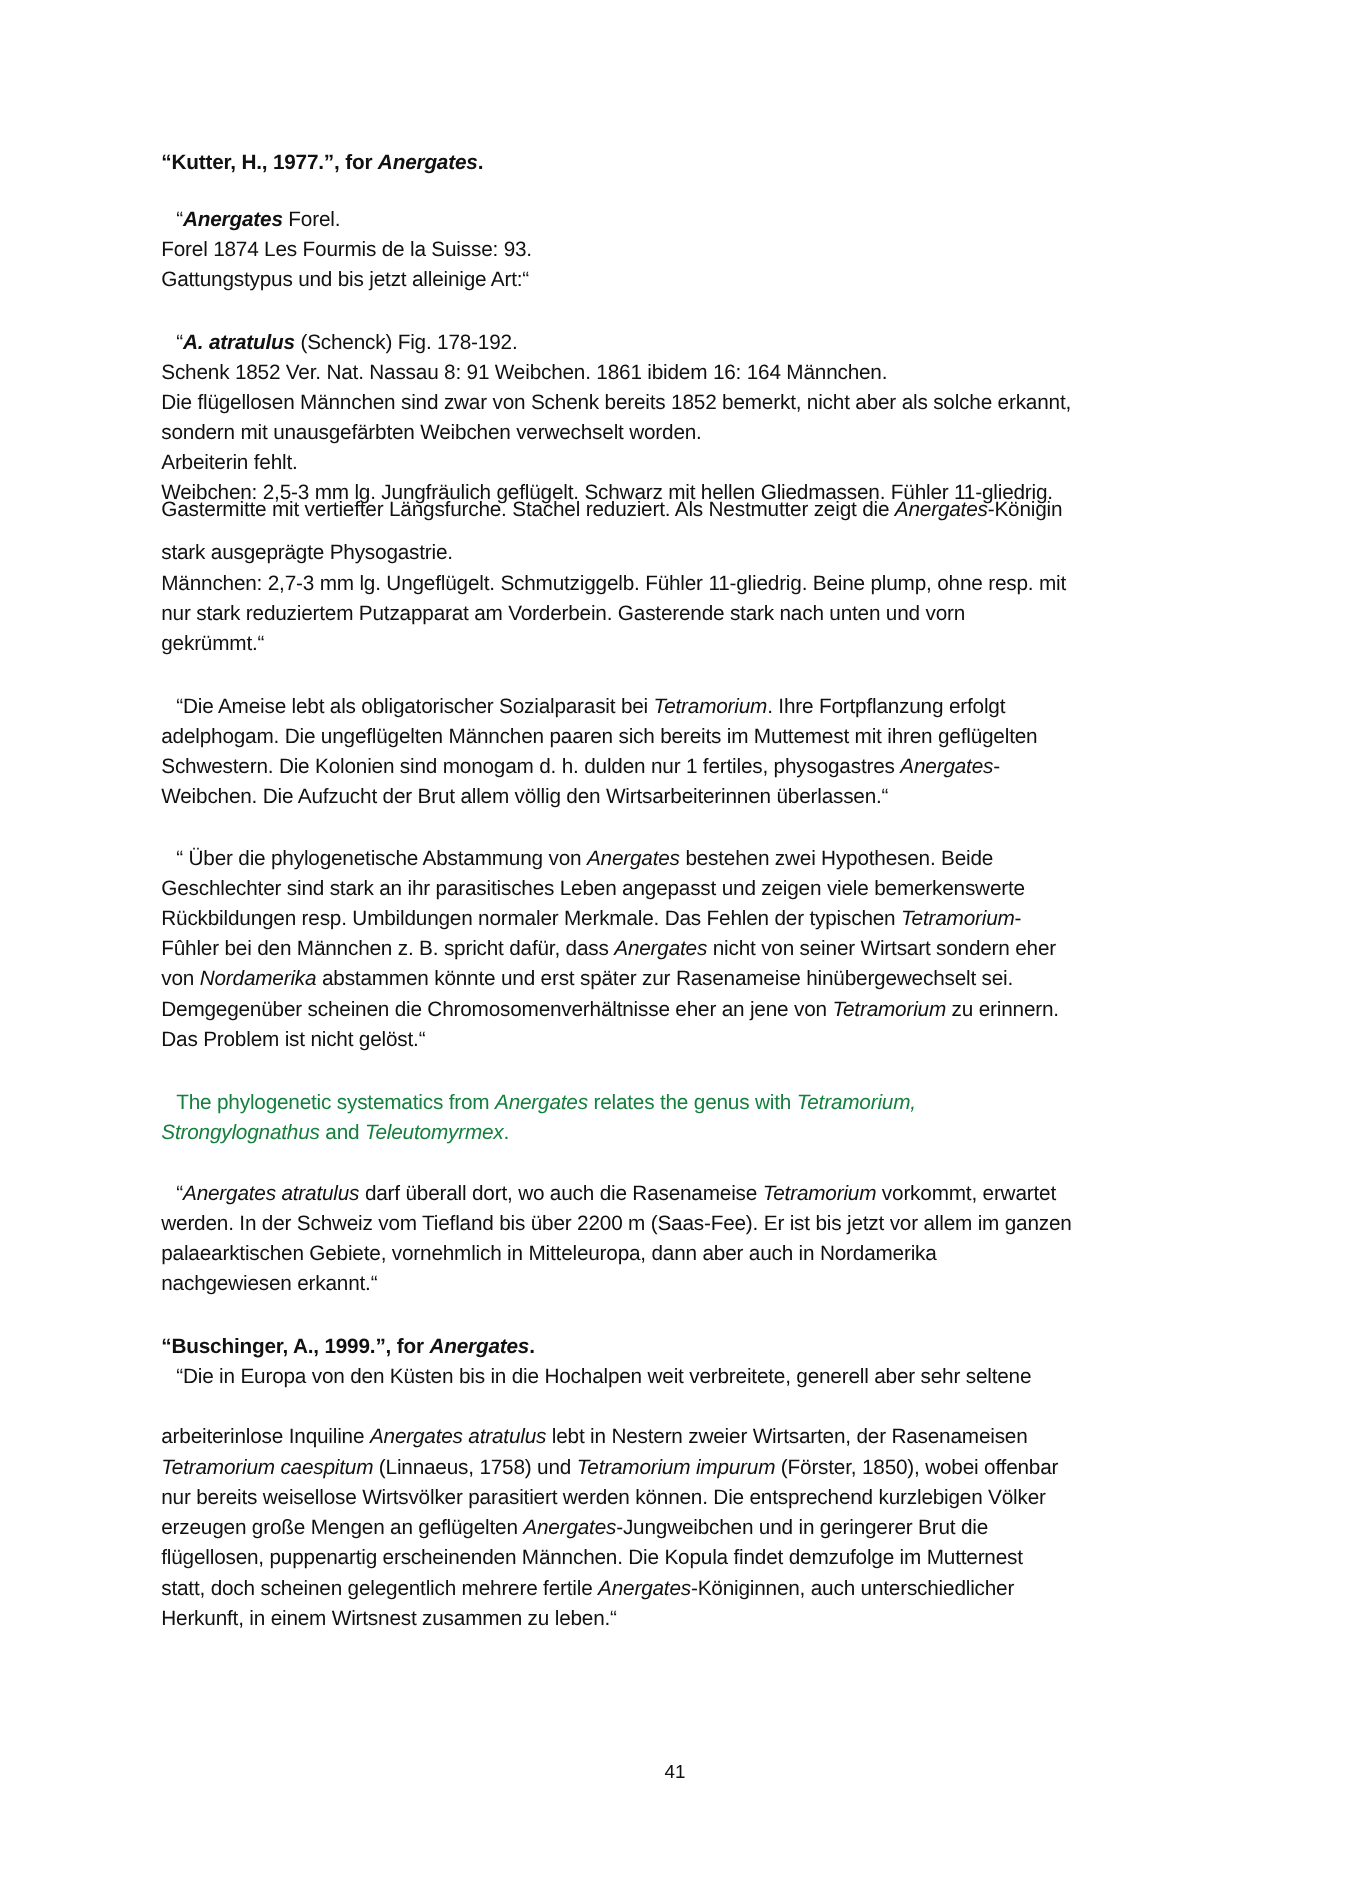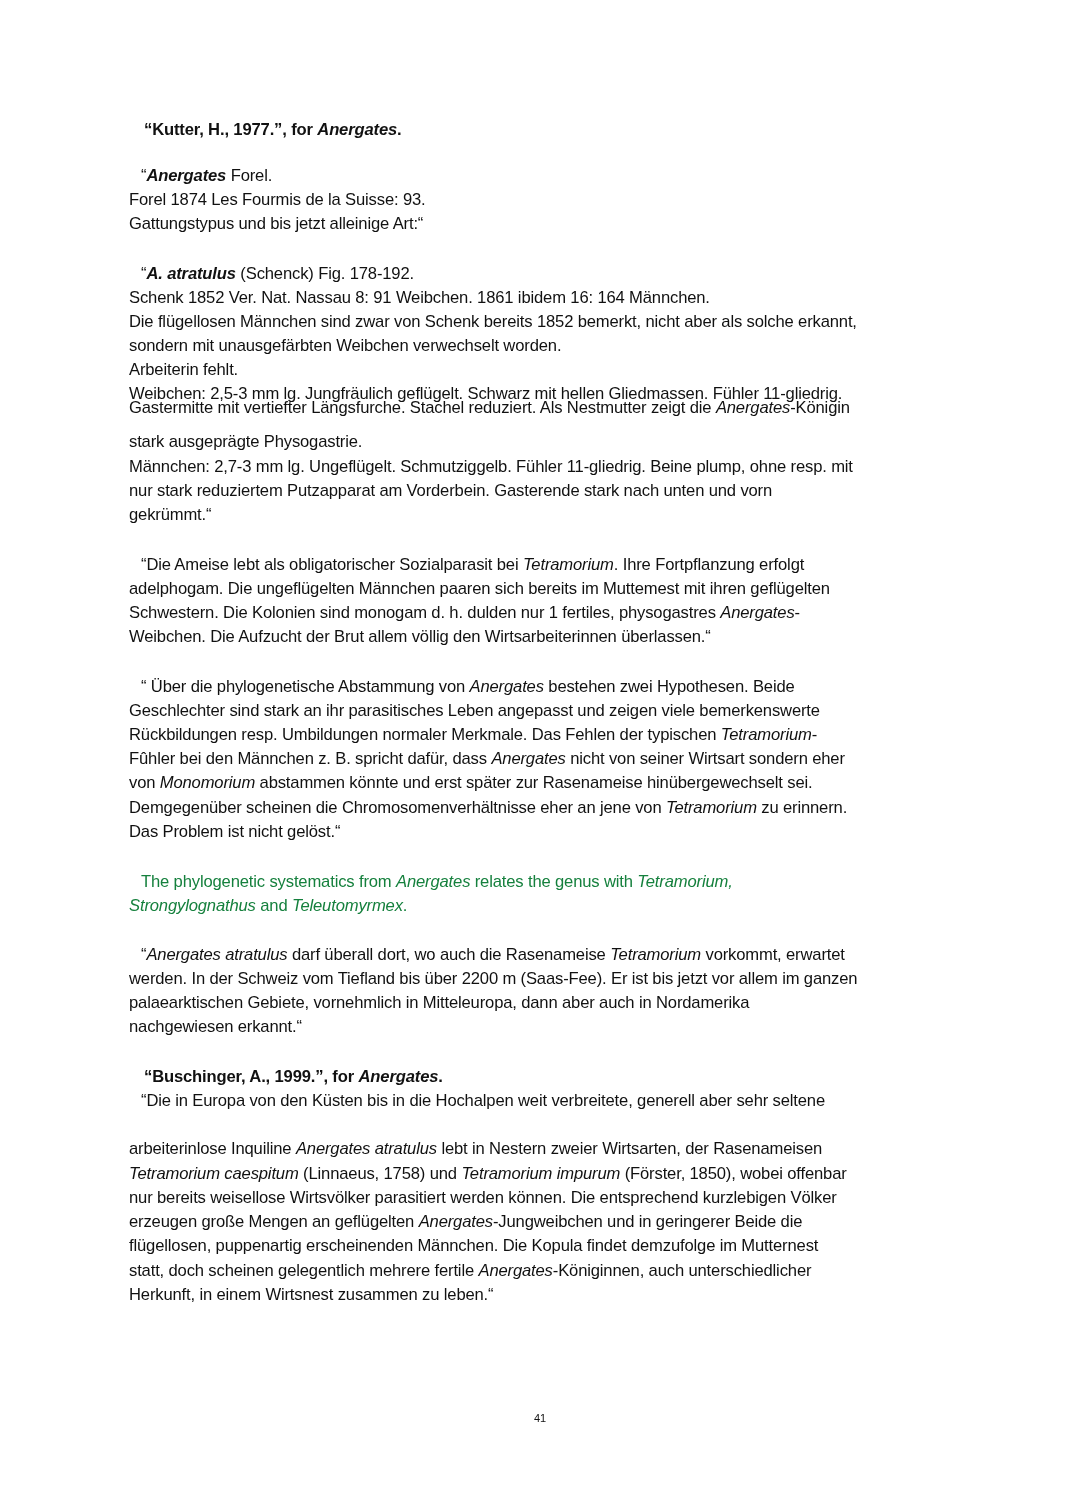--- a/index.html
+++ b/index.html
@@ -22,31 +22,31 @@
       width: 830px;
     }
     .line {
       position: absolute;
       left: 0;
       white-space: nowrap;
       font-size: 16.6px;
       line-height: 24px;
       letter-spacing: -0.15px;
     }
-    .heading { font-weight: bold; margin-left: 15px; }
+    .heading { font-weight: bold; }
     .red { color: #15803d; }
     i, em { font-style: italic; }
     b.bi { font-weight: bold; font-style: italic; }
     .page-number {
       position: absolute;
       left: 0;
       width: 1080px;
       top: 1406px;
       text-align: center;
-      font-size: 11px;
+      font-size: 15px;
       line-height: 24px;
     }
   </style>
 </head>
 <body>
 
 <div class="page">
 
   <div class="line heading" style="top:118px">
     <span>“Kutter, H., 1977.”, for </span><b class="bi">Anergates</b><span>.</span>
@@ -87,21 +87,21 @@
     <span>“ Über die phylogenetische Abstammung von </span><i>Anergates</i><span> bestehen zwei Hypothesen. Beide</span>
   </div>
   <div class="line" style="top:699px">Geschlechter sind stark an ihr parasitisches Leben angepasst und zeigen viele bemerkenswerte</div>
   <div class="line" style="top:723px">
     <span>Rückbildungen resp. Umbildungen normaler Merkmale. Das Fehlen der typischen </span><i>Tetramorium</i><span>-</span>
   </div>
   <div class="line" style="top:747px">
     <span>Fûhler bei den Männchen z. B. spricht dafür, dass </span><i>Anergates</i><span> nicht von seiner Wirtsart sondern eher</span>
   </div>
   <div class="line" style="top:771px">
-    <span>von </span><i>Monomorium</i><span> abstammen könnte und erst später zur Rasenameise hinübergewechselt sei.</span>
+    <span>von </span><i>Nordamerika</i><span> abstammen könnte und erst später zur Rasenameise hinübergewechselt sei.</span>
   </div>
   <div class="line" style="top:796px">
     <span>Demgegenüber scheinen die Chromosomenverhältnisse eher an jene von </span><i>Tetramorium</i><span> zu erinnern.</span>
   </div>
   <div class="line" style="top:820px">Das Problem ist nicht gelöst.“</div>
 
   <div class="line red" style="top:870px;left:12px">
     <span>The phylogenetic systematics from </span><i>Anergates</i><span> relates the genus with </span><i>Tetramorium,</i>
   </div>
   <div class="line red" style="top:894px">
@@ -121,21 +121,21 @@
 
   <div class="line" style="top:1089px;left:12px">“Die in Europa von den Küsten bis in die Hochalpen weit verbreitete, generell aber sehr seltene</div>
   <div class="line" style="top:1137px">
     <span>arbeiterinlose Inquiline </span><i>Anergates atratulus</i><span> lebt in Nestern zweier Wirtsarten, der Rasenameisen</span>
   </div>
   <div class="line" style="top:1162px">
     <i>Tetramorium caespitum</i><span> (Linnaeus, 1758) und </span><i>Tetramorium impurum</i><span> (Förster, 1850), wobei offenbar</span>
   </div>
   <div class="line" style="top:1186px">nur bereits weisellose Wirtsvölker parasitiert werden können. Die entsprechend kurzlebigen Völker</div>
   <div class="line" style="top:1210px">
-    <span>erzeugen große Mengen an geflügelten </span><i>Anergates</i><span>-Jungweibchen und in geringerer Beide die</span>
+    <span>erzeugen große Mengen an geflügelten </span><i>Anergates</i><span>-Jungweibchen und in geringerer Brut die</span>
   </div>
   <div class="line" style="top:1234px">flügellosen, puppenartig erscheinenden Männchen. Die Kopula findet demzufolge im Mutternest</div>
   <div class="line" style="top:1259px">
     <span>statt, doch scheinen gelegentlich mehrere fertile </span><i>Anergates</i><span>-Königinnen, auch unterschiedlicher</span>
   </div>
   <div class="line" style="top:1283px">Herkunft, in einem Wirtsnest zusammen zu leben.“</div>
 </div>
 
 <div class="page-number">41</div>
 

